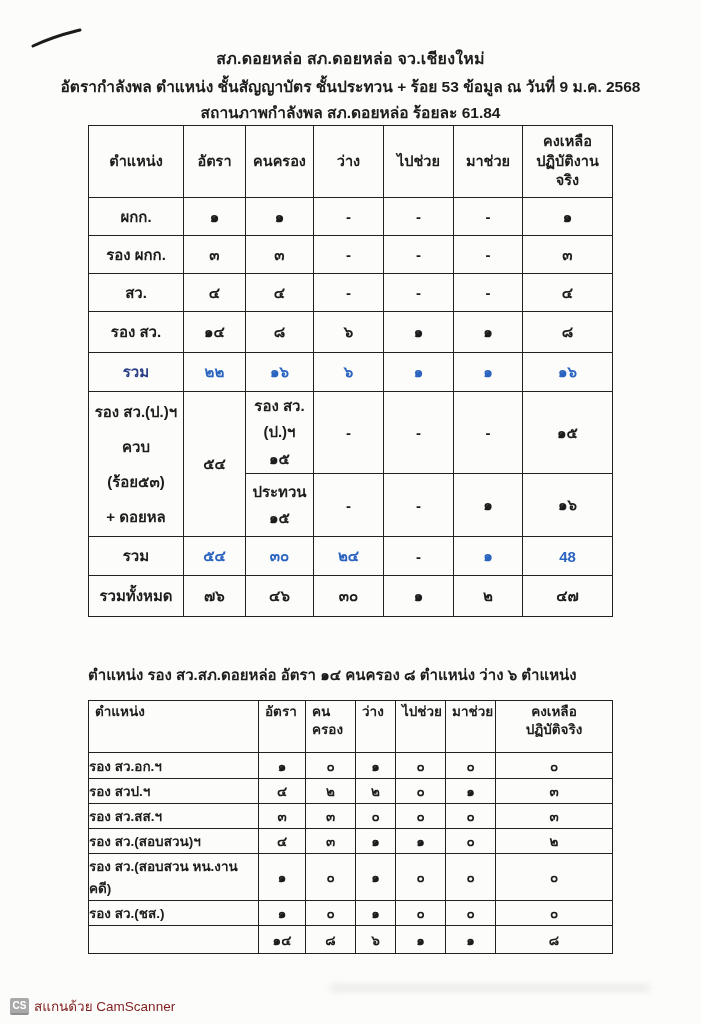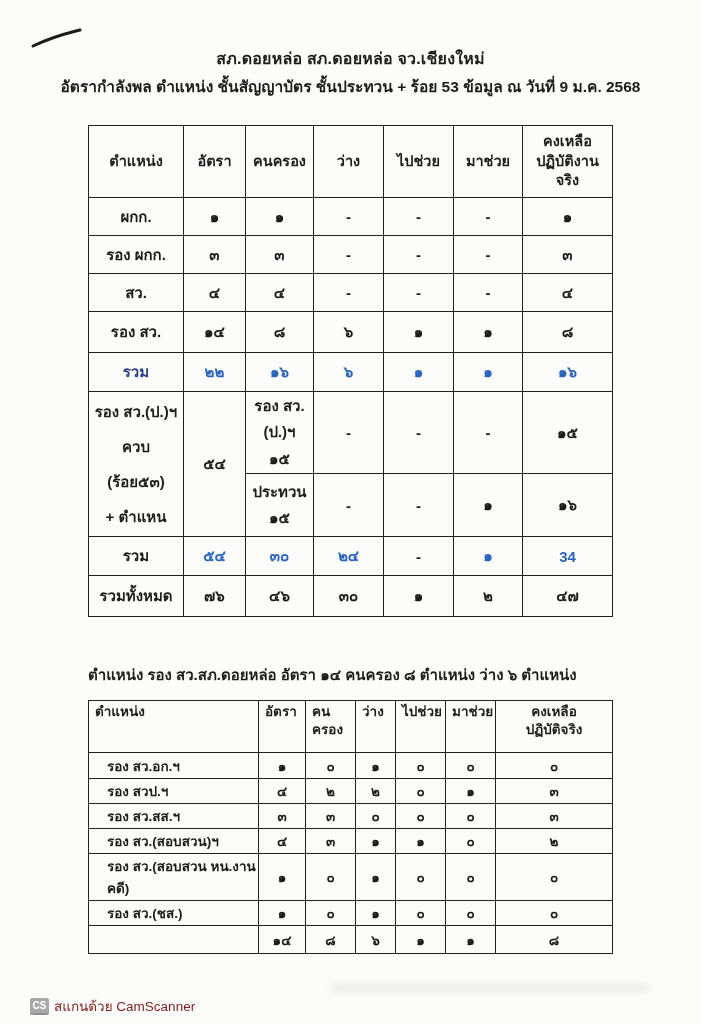--- a/index.html
+++ b/index.html
@@ -36,48 +36,49 @@
   .navy  { color:#2a3f85; }
 
   
   .heading2 { position:absolute; left:88px; top:663px; font-size:15px; font-weight:bold;text-align:center; }
 
   
   .t2 { position:absolute; left:88px; top:700px; width:524px; }
   .t2 td, .t2 th { border:1.4px solid #212121; font-size:13.5px; }
   .t2 th { text-align:left; vertical-align:top; padding:2px 0 2px 6px; line-height:1.3; white-space:pre-line; }
   .t2 th.center { text-align:center; padding-left:0; }
-  .t2 td.pos { text-align:left; padding-left:18px;margin-top:40px; }
+  .t2 td.pos { text-align:left; padding-left:0;margin-top:40px; }
   .t2 td.num { text-align:center; vertical-align:middle; }
 
   
   .smudge {
     position:absolute; left:330px; top:984px; width:320px; height:8px;
     background:#d7d7d5; opacity:.45; filter:blur(3px); border-radius:4px;
   }
   
   .footer { position:absolute; left:10px; top:995px; display:flex; align-items:center; gap:5px; }
   .cs-badge {
     width:19px; height:15px; background:#a9a9a9; color:#ffffff;
     font-size:10px; font-weight:bold; text-align:center; line-height:15px;
-    border-radius:2px; border-bottom:2px solid #8f8f8f; box-sizing:content-box;margin-left:20px;
+    border-radius:2px; border-bottom:2px solid #8f8f8f; box-sizing:content-box;
   }
   .cs-text { color:#7f1d1d; font-size:13.5px; }
 </style>
 </head>
 <body>
 
 <div class="page">
 
   <svg class="pen-mark" width="64" height="32" viewBox="0 0 64 32">
     <path d="M7 24 Q 26 15 50 9 L 54 8" stroke="#1b1b1b" stroke-width="3" fill="none" stroke-linecap="round"></path>
   </svg>
 
   <div class="title-line title-1">สภ.ดอยหล่อ  สภ.ดอยหล่อ จว.เชียงใหม่</div>
   <div class="title-line title-2">อัตรากำลังพล ตำแหน่ง ชั้นสัญญาบัตร  ชั้นประทวน + ร้อย 53   ข้อมูล  ณ วันที่  9 ม.ค. 2568</div>
+  <div class="title-line title-3">สถานภาพกำลังพล สภ.ดอยหล่อ    ร้อยละ 61.84</div>
 
   <table class="t1">
     <colgroup>
       <col style="width:95px">
         <col style="width:62px">
         <col style="width:68px">
       <col style="width:70px">
         <col style="width:70px">
         <col style="width:69px">
         <col style="width:90px">
@@ -136,21 +137,21 @@
       <td class="blue">๑๖</td>
       <td class="blue">๖</td>
       <td class="blue">๑</td>
       <td class="blue">๑</td>
       <td class="blue">๑๖</td>
     </tr>
     <tr style="height:82px">
       <td rowspan="2" class="pre pos-multi">รอง สว.(ป.)ฯ
 ควบ
 (ร้อย๕๓)
-+ ตำแหน</td>
++ ดอยหล</td>
       <td rowspan="2">๕๔</td>
       <td class="pre kan-multi">รอง สว.
 (ป.)ฯ
 ๑๕</td>
       <td>-</td>
       <td>-</td>
       <td>-</td>
       <td>๑๕</td>
     </tr>
     <tr style="height:63px">
@@ -161,21 +162,21 @@
       <td>๑</td>
       <td>๑๖</td>
     </tr>
     <tr style="height:39px">
       <td>รวม</td>
       <td class="blue">๕๔</td>
       <td class="blue">๓๐</td>
       <td class="blue">๒๔</td>
       <td>-</td>
       <td class="blue">๑</td>
-      <td class="blue">34</td>
+      <td class="blue">48</td>
     </tr>
     <tr style="height:41px">
       <td>รวมทั้งหมด</td>
       <td>๗๖</td>
       <td>๔๖</td>
       <td>๓๐</td>
       <td>๑</td>
       <td>๒</td>
       <td>๔๗</td>
     </tr>

